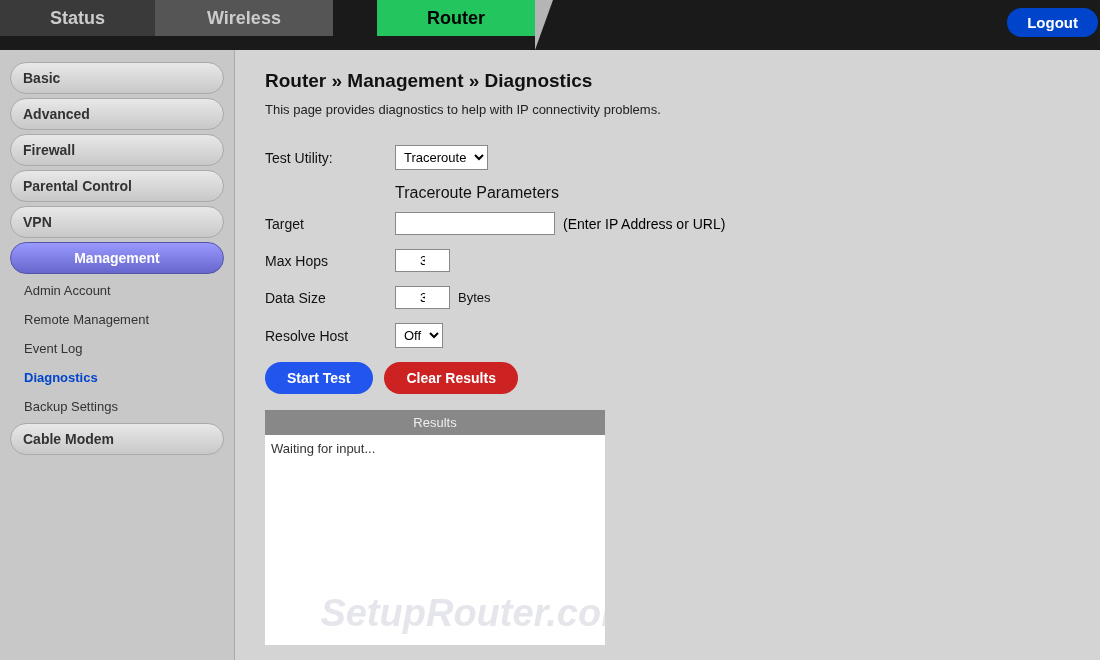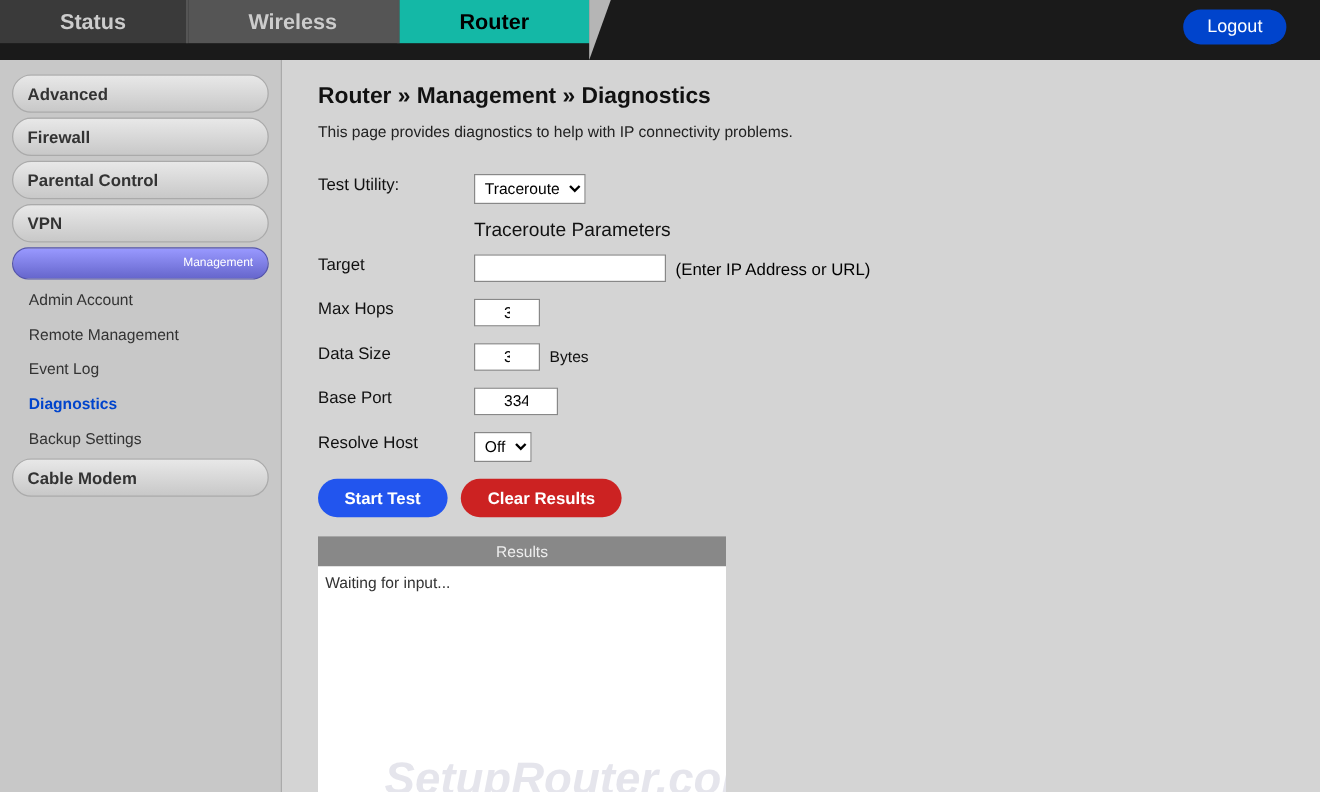--- a/index.html
+++ b/index.html
@@ -15,29 +15,29 @@
     
     .top-nav {
       display: flex;
       align-items: stretch;
       background: #1a1a1a;
       height: 50px;
       position: relative;
     }
     .logout-btn {
       position: absolute;
-      right: 28px;
+      right: 2px;
       top: 8px;
       background: #0044cc;
       color: white;
       border: none;
       border-radius: 20px;
       padding: 6px 20px;
       font-size: 15px;
-      font-weight: normal;
+      font-weight: bold;
       cursor: pointer;
     }
 
     
     .main-layout {
       display: flex;
       height: 610px;
     }
 
     
@@ -75,25 +75,25 @@
       color: #0044cc;
       font-weight: bold;
     }
     .sidebar-section-active {
       display: block;
       width: 100%;
       padding: 7px 12px;
       background: linear-gradient(to bottom, #9999ff, #6666cc);
       border: 1px solid #5555aa;
       border-radius: 20px;
-      font-size: 10px;
-      font-weight: normal;
+      font-size: 14px;
+      font-weight: bold;
       color: white;
       cursor: pointer;
-      text-align: right;
+      text-align: center;
     }
 
     
     .content {
       flex: 1;
       background: #d4d4d4;
       padding: 20px 30px;
     }
     .breadcrumb {
       font-size: 19px;
@@ -103,21 +103,21 @@
     }
     .description {
       font-size: 13px;
       color: #222;
       margin-bottom: 28px;
     }
 
     
     .form-row {
       display: flex;
-      align-items: flex-start;
+      align-items: center;
       margin-bottom: 14px;
     }
     .form-label {
       width: 130px;
       font-size: 14px;
       color: #111;
       font-weight: normal;
     }
     .form-value {
       display: flex;
@@ -223,23 +223,24 @@
     }
     .tab-status-item {
       background: #3a3a3a;
       color: #ccc;
     }
     .tab-wireless-item {
       background: #555;
       color: #ccc;
     }
     .tab-router-item {
-      background: #14b8a6;
+      background: #22c55e;
       color: #000;
       position: relative;
+      margin-left: 44px;
     }
     .tab-router-item::after {
       content: '';
       position: absolute;
       right: -18px;
       top: 0;
       width: 0;
       height: 0;
       border-top: 50px solid #b5b5b5;
       border-right: 18px solid transparent;
@@ -259,20 +260,21 @@
     <div class="tab-item tab-router-item">
       <span>Router</span>
     </div>
   </div>
   <button class="logout-btn">Logout</button>
 </div>
 
 <div class="main-layout">
 
   <div class="sidebar">
+    <button class="sidebar-btn">Basic</button>
     <button class="sidebar-btn">Advanced</button>
     <button class="sidebar-btn">Firewall</button>
     <button class="sidebar-btn">Parental Control</button>
     <button class="sidebar-btn">VPN</button>
     <div class="sidebar-section-active">Management</div>
 
     <a class="sidebar-link">Admin Account</a>
     <a class="sidebar-link">Remote Management</a>
     <a class="sidebar-link">Event Log</a>
     <a class="sidebar-link active">Diagnostics</a>
@@ -313,26 +315,20 @@
     </div>
 
     <div class="form-row">
       <div class="form-label">Data Size</div>
       <div class="form-value">
         <input type="text" style="width: 55px;" value="32">
         <span class="bytes-label">Bytes</span>
       </div>
     </div>
 
-    <div class="form-row">
-      <div class="form-label">Base Port</div>
-      <div class="form-value">
-        <input type="text" style="width: 70px;" value="33434">
-      </div>
-    </div>
 
     <div class="form-row">
       <div class="form-label">Resolve Host</div>
       <div class="form-value">
         <select>
           <option selected="">Off</option>
           <option>On</option>
         </select>
       </div>
     </div>

